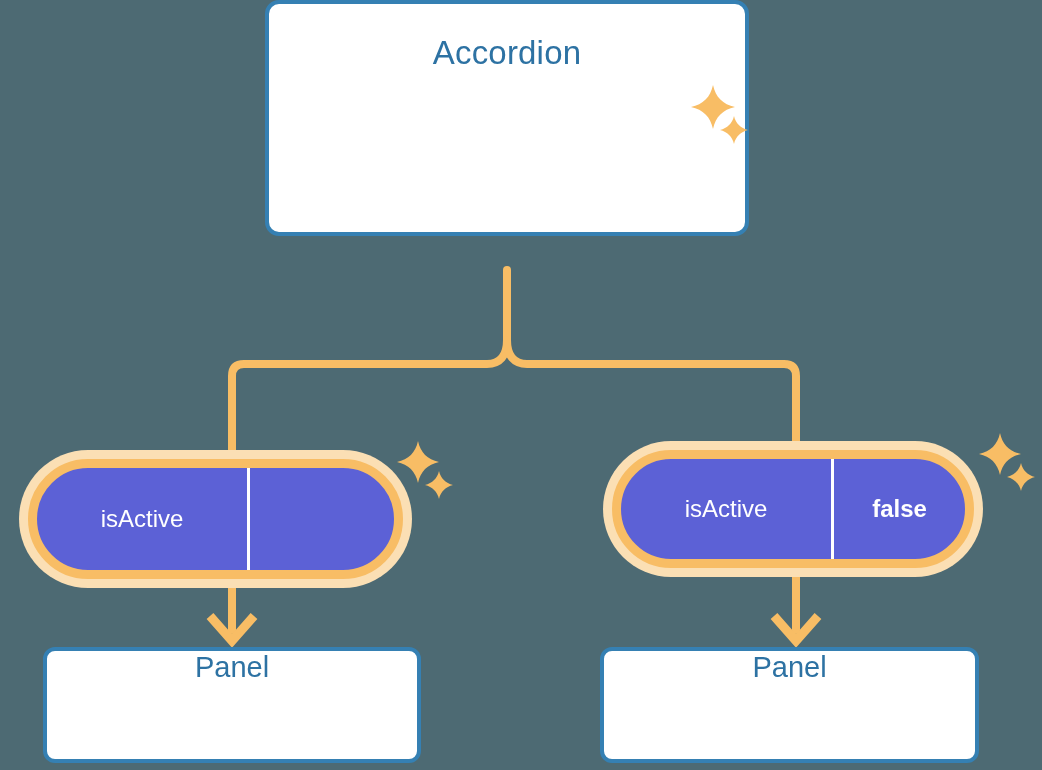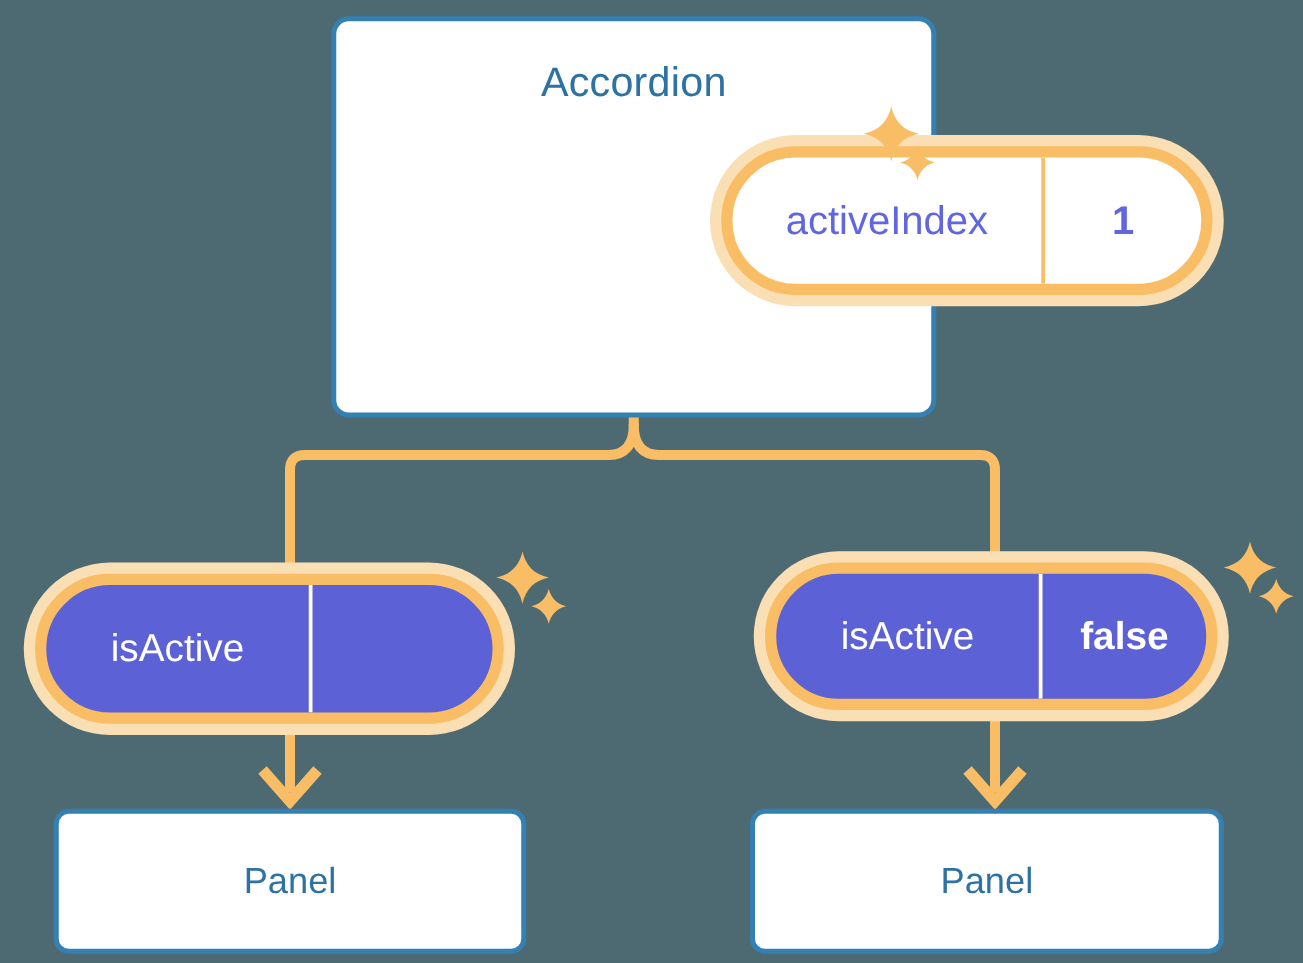--- a/index.html
+++ b/index.html
@@ -30,23 +30,23 @@
   
   .card {
     position: absolute;
     background: #ffffff;
     border: 4px solid #3580b3;
     border-radius: 14px;
     box-sizing: border-box;
   }
   #accordion-card {
     left: 265px;
-    top: 13px;
+    top: 0;
     width: 484px;
-    height: 321px;
+    height: 236px;
   }
   .card-title {
     position: absolute;
     left: 0;
     right: 0;
     top: 30px;
     text-align: center;
     color: #2d72a3;
     font-size: 33px;
     font-weight: 400;
@@ -94,21 +94,21 @@
     font-size: 32px;
   }
   #pill-activeindex .cell.key {
     width: 250px;
     border-right: 3px solid #f8bd65;
   }
 
   
   .pill.filled .cell {
     color: #ffffff;
-    font-size: 31px;
+    font-size: 24px;
   }
   .pill.filled .cell.key {
     width: 213px;
     border-right: 3px solid #ffffff;
   }
   #pill-left {
     left: 28px;
     top: 459px;
     width: 375px;
     height: 120px;
@@ -121,21 +121,20 @@
   }
 
   
   .panel-box {
     position: absolute;
     background: #ffffff;
     border: 4px solid #3580b3;
     border-radius: 12px;
     box-sizing: border-box;
     display: flex;
-    align-items: center;
     justify-content: center;
   }
   .panel-box .panel-label {
     color: #2d72a3;
     font-size: 29px;
     font-weight: 400;
   }
   #panel-left {
     left: 43px;
     top: 647px;
@@ -180,24 +179,20 @@
 
     <g fill="none" stroke="#f8bd65" stroke-width="9" stroke-linecap="butt" stroke-linejoin="miter">
       <path d="M210,616 L232,641 L254,616"></path>
       <path d="M774,616 L796,641 L818,616"></path>
     </g>
   </svg>
 
   <div class="card" id="accordion-card">
     <div class="card-title">Accordion</div>
 
-    <div class="pill" id="pill-activeindex">
-      <div class="cell key">activeIndex</div>
-      <div class="cell val">1</div>
-    </div>
   </div>
 
   <div class="sparkle-group" id="sparkles-top">
     <svg class="sparkle" style="left:0px; top:0px;" width="46" height="46" viewBox="0 0 46 46">
       <path d="M23,1 C25.6,13.2 32.8,20.4 45,23 C32.8,25.6 25.6,32.8 23,45 C20.4,32.8 13.2,25.6 1,23 C13.2,20.4 20.4,13.2 23,1 Z" fill="#f8bd65"></path>
     </svg>
     <svg class="sparkle" style="left:29px; top:31px;" width="30" height="30" viewBox="0 0 30 30">
       <path d="M15,1 C16.7,8.3 21.7,13.3 29,15 C21.7,16.7 16.7,21.7 15,29 C13.3,21.7 8.3,16.7 1,15 C8.3,13.3 13.3,8.3 15,1 Z" fill="#f8bd65"></path>
     </svg>
   </div>

